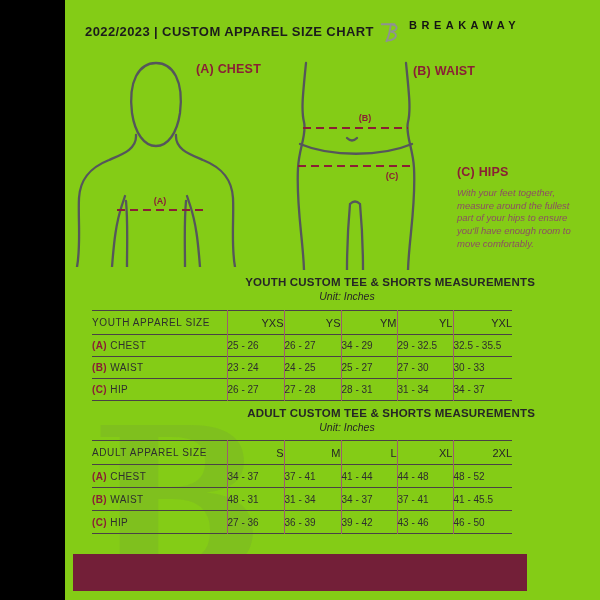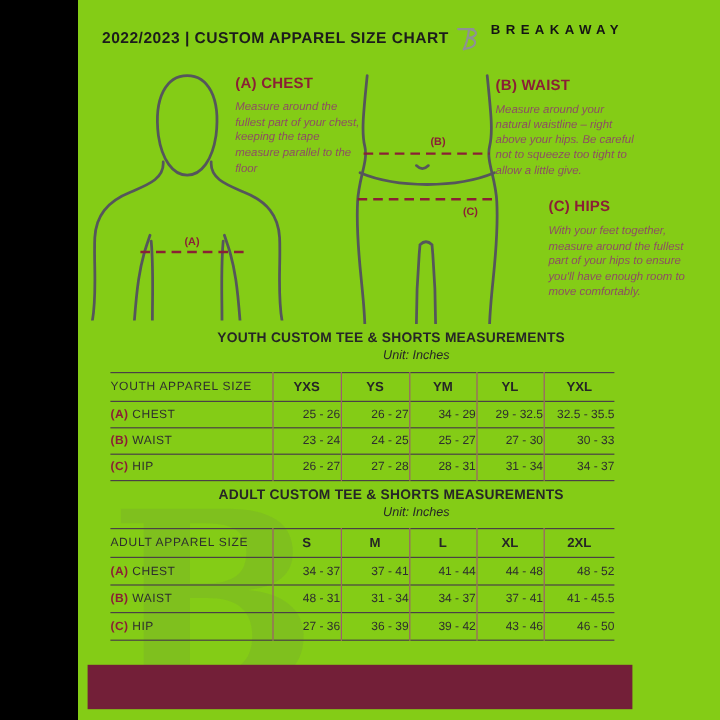--- a/index.html
+++ b/index.html
@@ -23,42 +23,42 @@
 
   
   .guide{position:absolute;}
   .guide-a{left:131px;top:62px;width:104px;}
   .guide-b{left:348px;top:64px;width:116px;}
   .guide-c{left:348px;top:165px;width:116px;margin-left:44px;}
   .g-head{font-size:12.5px;font-weight:bold;color:#8a2035;margin:0 0 8px 0;letter-spacing:.2px;}
   .g-text{font-size:9.5px;font-style:italic;color:#8d4e63;line-height:1.33;margin:0;}
 
   
-  .sec-title{position:absolute;left:0;width:470px;text-align:center;font-size:11.5px;
-             font-weight:bold;color:#262626;letter-spacing:.2px;z-index:2;margin-left:26px;}
+  .sec-title{position:absolute;left:0;width:470px;text-align:right;font-size:11.5px;
+             font-weight:bold;color:#262626;letter-spacing:.2px;z-index:2;}
   .sec-unit{position:absolute;left:0;width:470px;text-align:center;font-size:10.5px;
             font-style:italic;color:#262626;z-index:2;margin-left:47px;}
   .yt-title{top:276px;} .yt-unit{top:290px;}
   .ad-title{top:407px;} .ad-unit{top:421px;}
 
   
   .size-table{position:absolute;left:27px;width:420px;border-collapse:collapse;
               table-layout:fixed;z-index:2;border-bottom:1.6px solid #4a4145;}
   .size-table tr{border-top:1.6px solid #4a4145;}
   .size-table th,.size-table td{padding:0;border-left:1.6px solid #9d5c6e;vertical-align:middle;}
   .size-table th:first-child,.size-table td:first-child{border-left:none;}
   #youth-table{top:310px;} #adult-table{top:440px;}
   #youth-table tr{height:22px;} #adult-table tr{height:23px;}
   #youth-table tr.head,#adult-table tr.head{height:24px;}
   .corner-cell{font-size:10px;font-weight:normal;letter-spacing:.6px;color:#2e2e2e;
                text-align:left;padding-left:9px;}
-  .size-cell{font-size:11px;font-weight:bold;color:#262626;text-align:center;}
+  .size-cell{font-size:11px;font-weight:normal;color:#262626;text-align:right;}
   .label-cell{font-size:10px;color:#2e2e2e;text-align:left;padding-left:9px;letter-spacing:.4px;}
   .label-cell b{color:#8a2035;font-weight:bold;}
-  .val-cell{font-size:10px;color:#2e2e2e;text-align:right;}
+  .val-cell{font-size:10px;color:#2e2e2e;text-align:left;}
 
   
   .watermark{position:absolute;left:26px;top:400px;z-index:1;font-family:"DejaVu Serif",serif;
              font-weight:bold;font-size:205px;line-height:1;color:rgba(90,90,105,0.10);
              pointer-events:none;}
   .footer-bar{position:absolute;left:8px;top:554px;width:454px;height:37px;background:#731f38;z-index:3;}
 </style>
 </head>
 <body>
 
@@ -94,25 +94,23 @@
       <path class="outline" d="M 56,80 Q 61,85 66,80"></path>
       <path class="outline" d="M 59,146 C 57,168 56,190 56,212 M 69,146 C 71,168 72,190 72,212 M 59,146 Q 64,141 69,146"></path>
       <path class="dash" d="M 12,70 L 117,70"></path>
       <text class="figlabel" x="74" y="63" text-anchor="middle">(B)</text>
       <path class="dash" d="M 7,108 L 122,108"></path>
       <text class="figlabel" x="101" y="121" text-anchor="middle">(C)</text>
     </svg>
 
     <div class="guide guide-a">
       <p class="g-head">(A) CHEST</p>
-      <p class="g-text">Measure around the fullest part of your chest, keeping the tape measure parallel to the floor</p>
     </div>
     <div class="guide guide-b">
       <p class="g-head">(B) WAIST</p>
-      <p class="g-text">Measure around your natural waistline – right above your hips. Be careful not to squeeze too tight to allow a little give.</p>
     </div>
     <div class="guide guide-c">
       <p class="g-head">(C) HIPS</p>
       <p class="g-text">With your feet together, measure around the fullest part of your hips to ensure you'll have enough room to move comfortably.</p>
     </div>
 
     <div class="watermark">B</div>
 
     <div class="sec-title yt-title">YOUTH CUSTOM TEE &amp; SHORTS MEASUREMENTS</div>
     <div class="sec-unit yt-unit">Unit: Inches</div>

